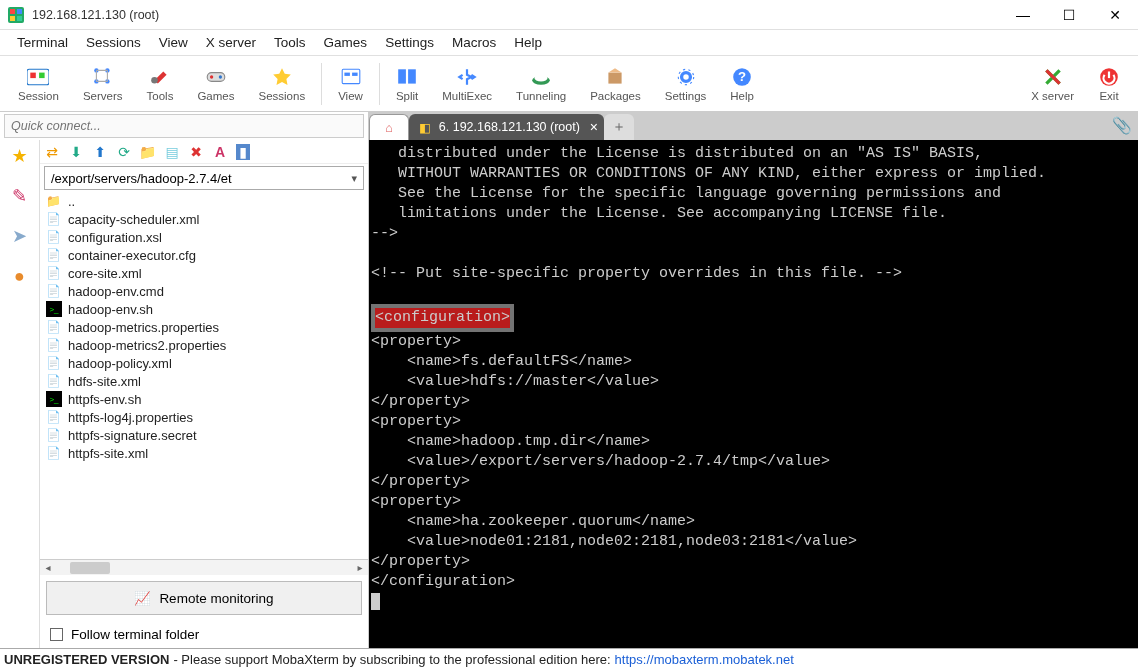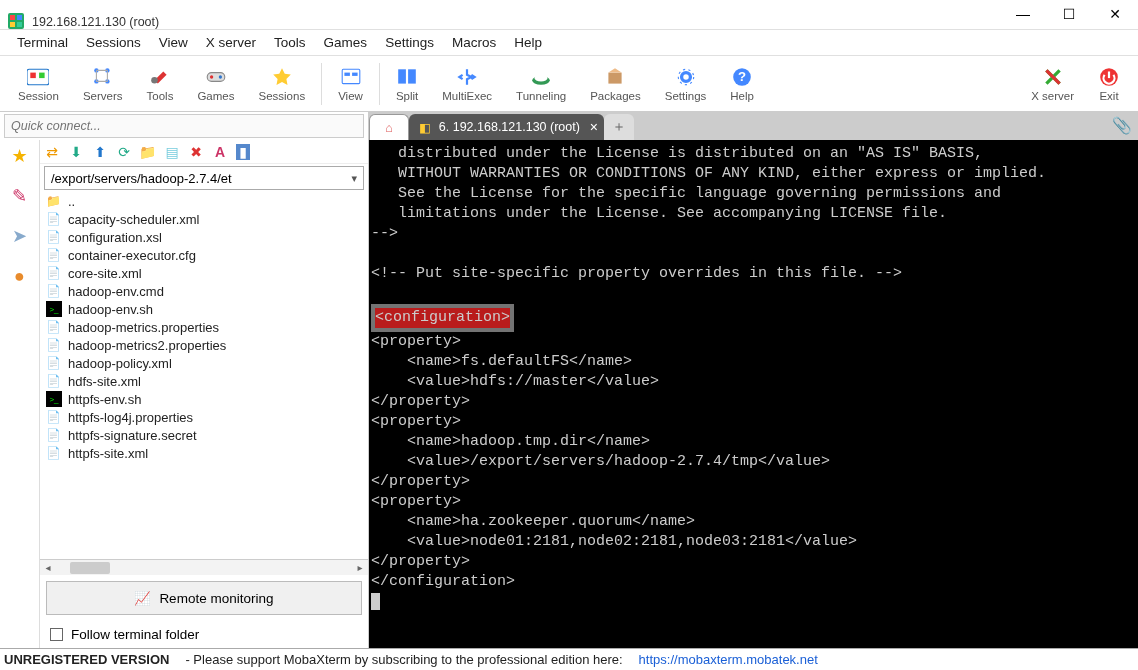--- a/index.html
+++ b/index.html
@@ -1,19 +1,19 @@
 <!DOCTYPE html>
 <html><head>
 <meta charset="utf-8">
 <style>
 * { box-sizing: border-box; margin: 0; padding: 0; font-family: "Segoe UI", Tahoma, sans-serif; }
 body { width: 1138px; height: 670px; background: #fff; display: flex; flex-direction: column; overflow: hidden; font-size: 13px; }
 
 
-.titlebar { height: 30px; display: flex; align-items: flex-end; padding: 0 0 0 8px; border-bottom: 1px solid #e0e0e0; }
+.titlebar { height: 30px; display: flex; align-items: center; padding: 0 0 0 8px; border-bottom: 1px solid #e0e0e0; }
 .titlebar .app-icon { width: 16px; height: 16px; margin-right: 8px; }
 .titlebar .title { flex: 1; font-size: 12.5px; color: #333; }
 .titlebar .win-btn { width: 46px; height: 30px; display: flex; align-items: center; justify-content: center; font-size: 14px; }
 
 
 .menubar { height: 26px; display: flex; align-items: center; padding: 0 8px; gap: 0; border-bottom: 1px solid #e0e0e0; }
 .menubar .menu-item { padding: 3px 9px; font-size: 13.5px; color: #222; cursor: pointer; }
 
 
 .toolbar { height: 56px; display: flex; align-items: center; padding: 2px 6px; border-bottom: 1px solid #ccc; gap: 0; }
@@ -57,21 +57,21 @@
 .tab.active { background: #555; color: #fff; padding-right: 24px; position: relative; }
 .tab.active .close { position: absolute; right: 6px; font-size: 14px; }
 .tab.plus { width: 30px; background: #ddd; justify-content: center; color: #666; font-size: 14px; }
 .tabbar .clip { position: absolute; right: 6px; top: 4px; font-size: 16px; color: #678; }
 
 .terminal { flex: 1; background: #000; color: #ccc; font-family: "Consolas", "Courier New", monospace; font-size: 15px; line-height: 20px; padding: 4px 2px 0 2px; overflow: hidden; white-space: pre; }
 .terminal .hl { border: 4px solid #737373; display: inline-block; background: #b91c1c; font-family: Liberation Mono, monospace; }
 .terminal .cursor { display: inline-block; width: 9px; height: 17px; background: #ccc; vertical-align: middle; }
 
 
-.statusbar { height: 22px; border-top: 1px solid #aaa; display: flex; align-items: center; padding: 0 4px; font-size: 13px; color: #222; gap: 16px; }
+.statusbar { height: 22px; border-top: 1px solid #aaa; display: flex; align-items: center; padding: 0 4px; font-size: 13px; color: #222; gap: 4px; }
 .statusbar .link { color: #1a5fd6; }
 .statusbar .bold { font-weight: bold; }
 </style>
 </head>
 <body>
 
 <div class="titlebar">
   <span class="app-icon">
     <svg viewBox="0 0 16 16" width="16" height="16">
         <rect width="16" height="16" rx="2" fill="#2a6"></rect>

